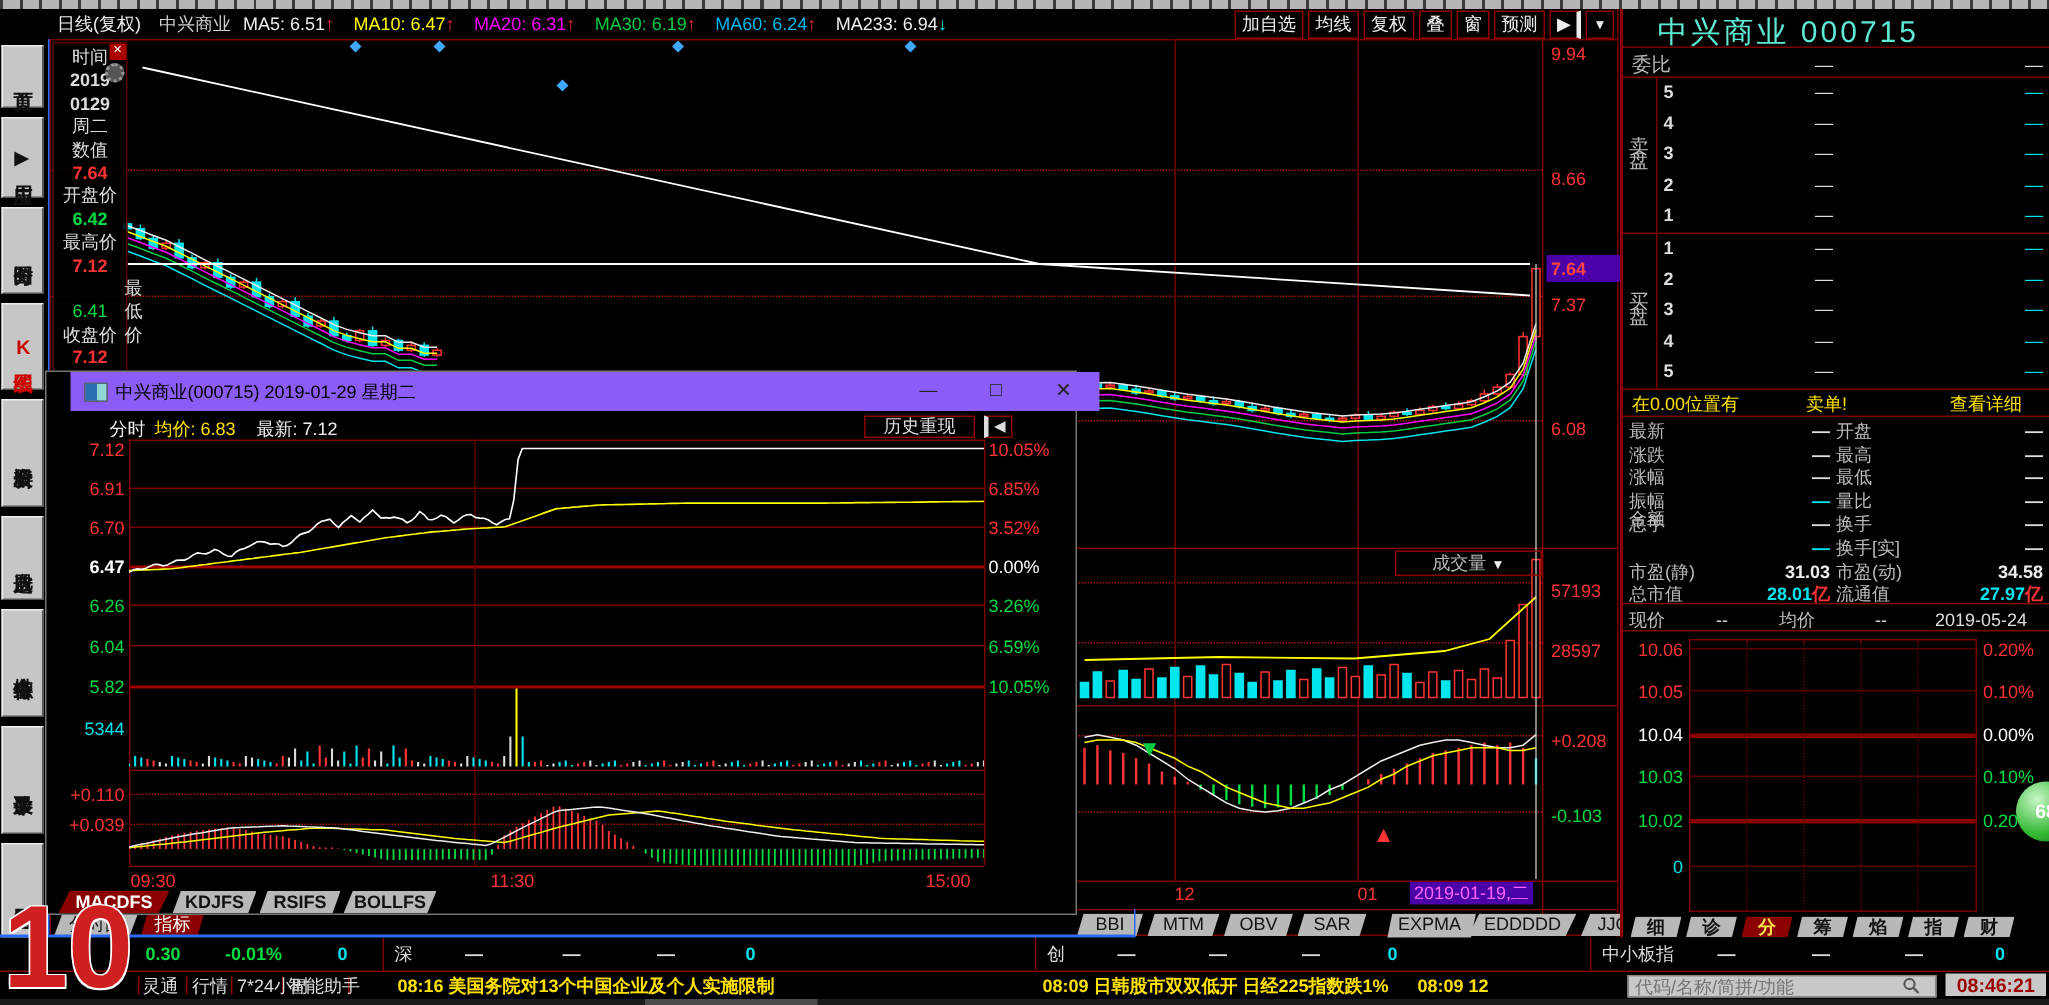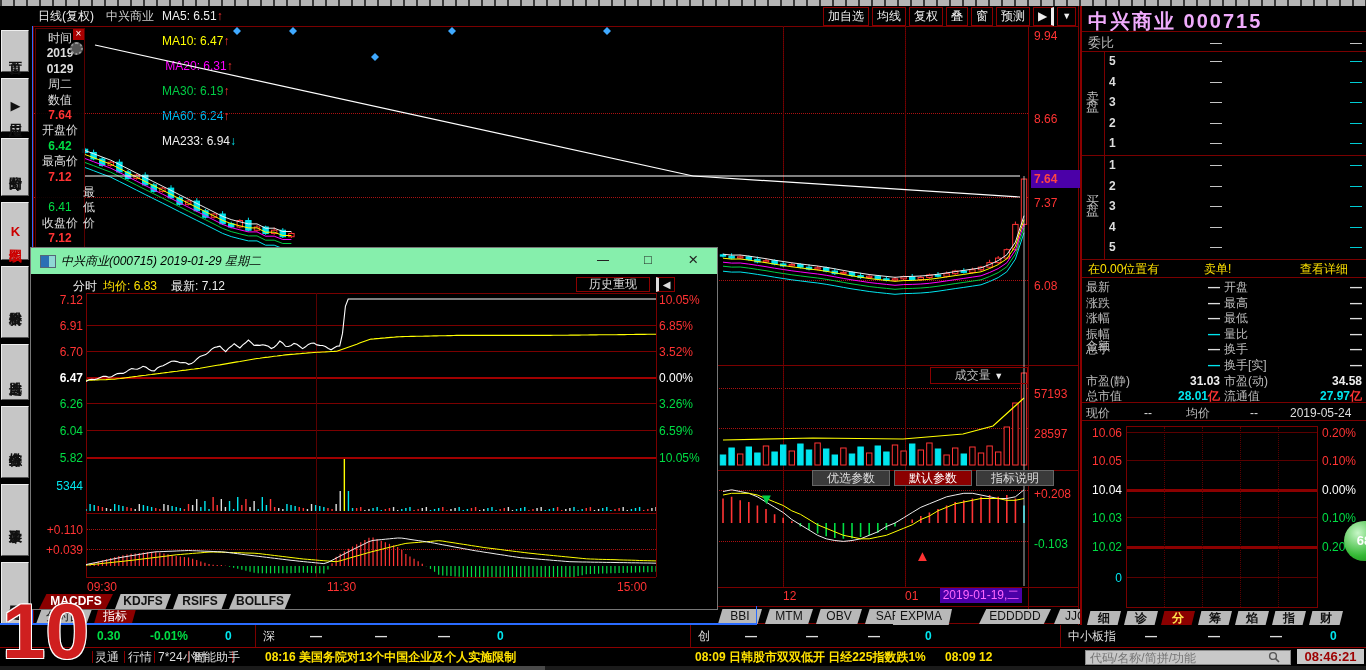--- a/index.html
+++ b/index.html
@@ -39,21 +39,21 @@
     <div class="abs sbtn" style="top: 260px; height: 70px;">个股资料</div>
     <div class="abs sbtn" style="top: 338px; height: 54px;">自选股</div>
     <div class="abs sbtn" style="top: 400px; height: 70px;">综合排名</div>
     <div class="abs sbtn" style="top: 478px; height: 70px;">牛叉诊股</div>
     <div class="abs sbtn" style="top: 556px; height: 66px;">超级盘口</div>
   </div>
 
 <div id="mainchart" class="abs" style="left:30px;top:6px;width:1050px;height:619px;background:#000;">
   <div class="abs t" style="left:8px;top:4px;color:#eee;">日线(复权)</div>
   <div class="abs t" style="left:76px;top:4px;color:#ccc;">中兴商业</div>
-  <div id="ma-list" class="abs" style="left:132px;top:4px;display:flex;gap:13px;flex-direction:column;">
+  <div id="ma-list" class="abs" style="left:132px;top:4px;display:flex;gap:13px;">
       <div class="abs t" style="position: static; color: rgb(238, 238, 238);">MA5: 6.51<span style="color: rgb(255, 51, 51);">↑</span></div>
       <div class="abs t" style="position: static; color: rgb(255, 255, 0);">MA10: 6.47<span style="color: rgb(255, 51, 51);">↑</span></div>
       <div class="abs t" style="position: static; color: rgb(255, 0, 255); text-align: center;">MA20: 6.31<span style="color: rgb(255, 51, 51);">↑</span></div>
       <div class="abs t" style="position: static; color: rgb(0, 204, 68);">MA30: 6.19<span style="color: rgb(255, 51, 51);">↑</span></div>
       <div class="abs t" style="position: static; color: rgb(0, 183, 238);">MA60: 6.24<span style="color: rgb(255, 51, 51);">↑</span></div>
       <div class="abs t" style="position: static; color: rgb(238, 238, 238);">MA233: 6.94<span style="color: rgb(0, 229, 238);">↓</span></div>
     </div>
   <div id="tb-btns" class="abs" style="left:793px;top:1px;display:flex;gap:3px;">
       <div class="abs tbtn t" style="position: static;">加自选</div>
       <div class="abs tbtn t" style="position: static;">均线</div>
@@ -312,38 +312,33 @@
       <div class="abs t" style="left: 1004px; top: 274px; color: rgb(255, 51, 51);">6.08</div>
       <div class="abs t" style="left: 1004px; top: 382px; color: rgb(255, 51, 51);">57193</div>
       <div class="abs t" style="left: 1004px; top: 422px; color: rgb(255, 51, 51);">28597</div>
       <div class="abs t" style="left: 1004px; top: 482px; color: rgb(255, 51, 51);">+0.208</div>
       <div class="abs t" style="left: 1004px; top: 532px; color: rgb(0, 221, 68);">-0.103</div>
     </div>
   <div id="vol-selector" class="abs t" style="left:900px;top:361px;width:96px;height:15px;border:1px solid #8b0000;color:#bbb;text-align:center;line-height:15px;">
     <span>成交量</span>
     <span style="color:#eee;font-size:9px;">▼</span>
   </div>
-  <div id="param-btns" class="abs" style="left:782px;top:464px;display:flex;gap:4px;">
-      <div class="abs " style="position: static; width: 76px; height: 14px; text-align: center; line-height: 14px; border: 1px solid rgb(102, 102, 102); font-size: 12px; background: rgb(58, 58, 58); color: rgb(221, 221, 221);">优选参数</div>
-      <div class="abs " style="position: static; width: 76px; height: 14px; text-align: center; line-height: 14px; border: 1px solid rgb(102, 102, 102); font-size: 12px; background: rgb(139, 0, 0); color: rgb(255, 255, 255);">默认参数</div>
-      <div class="abs " style="position: static; width: 76px; height: 14px; text-align: center; line-height: 14px; border: 1px solid rgb(102, 102, 102); font-size: 12px; background: rgb(58, 58, 58); color: rgb(221, 221, 221);">指标说明</div>
-    </div>
   <div id="date-row" class="abs" style="left:3px;top:581px;width:995px;height:19px;">
       <div class="abs t" style="left: 750px; top: 3px; color: rgb(255, 51, 51);">12</div>
       <div class="abs t" style="left: 872px; top: 3px; color: rgb(255, 51, 51);">01</div>
       <div class="abs t" style="left: 907px; top: 1px; width: 82px; height: 15px; background: rgb(75, 0, 168); color: rgb(255, 102, 255); text-align: center; line-height: 15px;">2019-01-19,二</div>
     </div>
   <div id="tabrow" class="abs" style="left:0;top:600px;width:1050px;height:18px;">
       <div class="abs trap tab-gray" style="left: 6px; top: 3px; width: 56px; height: 15px; line-height: 15px; font-size: 12px;">分时图</div>
       <div class="abs trap tab-red" style="left: 64px; top: 3px; width: 42px; height: 15px; line-height: 15px; font-size: 12px;">指标</div>
       <div class="abs trap tab-gray" style="left: 688px; top: 3px; width: 44px; height: 15px; line-height: 15px; font-size: 12px;">BBI</div>
       <div class="abs trap tab-gray" style="left: 735px; top: 3px; width: 48px; height: 15px; line-height: 15px; font-size: 12px;">MTM</div>
       <div class="abs trap tab-gray" style="left: 786px; top: 3px; width: 46px; height: 15px; line-height: 15px; font-size: 12px;">OBV</div>
       <div class="abs trap tab-gray" style="left: 835px; top: 3px; width: 46px; height: 15px; line-height: 15px; font-size: 12px;">SAR</div>
-      <div class="abs trap tab-gray" style="left: 860px; top: 3px; width: 62px; height: 30px; line-height: 15px; font-size: 12px;">EXPMA</div>
+      <div class="abs trap tab-gray" style="left: 892px; top: 3px; width: 62px; height: 30px; line-height: 15px; font-size: 12px;">EXPMA</div>
       <div class="abs trap tab-gray" style="left: 949px; top: 3px; width: 72px; height: 15px; line-height: 15px; font-size: 12px;">EDDDDD</div>
       <div class="abs trap tab-gray" style="left: 1024px; top: 3px; width: 62px; height: 15px; line-height: 15px; font-size: 12px;">JJQQQ</div>
     </div>
   <div id="info-panel" class="abs" style="left:5px;top:22px;width:48px;height:219px;background:rgba(0,0,0,0.88);border:1px solid #5a0000;z-index:6;">
     <div class="abs" style="right:0;top:0;width:11px;height:11px;background:#a00;color:#fff;font-size:10px;line-height:10px;text-align:center;">×</div>
     <div class="abs" style="right:1px;top:13px;width:9px;height:9px;border:2px dotted #999;border-radius:50%;background:#555;"></div>
     <div id="info-rows" style="padding-top:2px;">
         <div style="color: rgb(221, 221, 221); font-size: 12px; font-weight: normal; text-align: center; height: 15.4px; line-height: 15.4px;">时间</div>
         <div style="color: rgb(221, 221, 221); font-size: 12px; font-weight: bold; text-align: center; height: 15.4px; line-height: 15.4px;">2019</div>
         <div style="color: rgb(221, 221, 221); font-size: 12px; font-weight: bold; text-align: center; height: 15.4px; line-height: 15.4px;">0129</div>
@@ -356,21 +351,21 @@
         <div style="color: rgb(255, 51, 51); font-size: 12px; font-weight: bold; text-align: center; height: 15.4px; line-height: 15.4px;">7.12</div>
         <div style="color: rgb(221, 221, 221); font-size: 12px; font-weight: normal; text-align: right; height: 15.4px; line-height: 15.4px; margin-left: 47px;">最低价</div>
         <div style="color: rgb(0, 221, 68); font-size: 12px; font-weight: normal; text-align: center; height: 15.4px; line-height: 15.4px;">6.41</div>
         <div style="color: rgb(221, 221, 221); font-size: 12px; font-weight: normal; text-align: center; height: 15.4px; line-height: 15.4px;">收盘价</div>
         <div style="color: rgb(255, 51, 51); font-size: 12px; font-weight: bold; text-align: center; height: 15.4px; line-height: 15.4px;">7.12</div>
       </div>
   </div>
 </div>
 
 <div id="popup" class="abs" style="left:30px;top:247px;width:688px;height:363px;background:#000;border:1px solid #777;z-index:30;box-sizing:border-box;">
-  <div class="abs" style="left:0;top:0;width:686px;height:26px;background:#86efac;font-style:italic;">
+  <div class="abs" style="left:16px;top:0;width:686px;height:26px;background:#8b5cf6;">
     <div class="abs" style="left:9px;top:7px;width:14px;height:11px;border:1px solid #567;background:linear-gradient(90deg,#2b6fb5 55%,#8fd8d4 55%);"></div>
     <div class="abs t" style="left:30px;top:7px;color:#000;">中兴商业(000715) 2019-01-29 星期二</div>
     <div class="abs t" style="left:560px;top:6px;width:24px;text-align:center;color:#222;">—</div>
     <div class="abs t" style="left:605px;top:5px;width:24px;text-align:center;color:#222;font-size:13px;">□</div>
     <div class="abs" style="left:650px;top:2px;width:24px;text-align:center;color:#222;font-size:17px;">×</div>
   </div>
   <div class="abs t" style="left:42px;top:32px;color:#eee;">分时</div>
   <div class="abs t" style="left:72px;top:32px;color:#ffe200;">
     <span>均价:</span> <span>6.83</span></div>
   <div class="abs t" style="left:140px;top:32px;color:#eee;">
@@ -707,21 +702,21 @@
     </div>
   <div id="pop-tabs" class="abs" style="left:0;top:0;">
       <div class="abs trap tab-red" style="left: 8px; top: 346px; width: 74px; height: 15px; line-height: 15px; font-size: 12px; font-weight: bold;">MACDFS</div>
       <div class="abs trap tab-gray" style="left: 84px; top: 346px; width: 56px; height: 15px; line-height: 15px; font-size: 12px; font-weight: bold;">KDJFS</div>
       <div class="abs trap tab-gray" style="left: 142px; top: 346px; width: 54px; height: 15px; line-height: 15px; font-size: 12px; font-weight: bold;">RSIFS</div>
       <div class="abs trap tab-gray" style="left: 198px; top: 346px; width: 62px; height: 15px; line-height: 15px; font-size: 12px; font-weight: bold;">BOLLFS</div>
     </div>
 </div>
 
 <div id="rightpanel" class="abs" style="left:1080px;top:6px;width:286px;height:619px;background:#000;border-left:2px solid #8b0000;box-sizing:border-box;">
-  <div class="abs" style="left:6px;top:2px;color:#f0abfc;font-size:20px;font-weight:bold;letter-spacing:2px;">中兴商业 000715</div>
+  <div class="abs" style="left:23px;top:2px;color:#5eead4;font-size:20px;font-weight:normal;letter-spacing:2px;">中兴商业 000715</div>
   <div id="rp-body" class="abs" style="left:0;top:0;width:284px;height:619px;">
       <div class="abs hl" style="left: 0px; top: 25px; width: 284px;"></div>
       <div class="abs t" style="left: 6px; top: 30px; color: rgb(187, 187, 187); font-size: 13px;">委比</div>
       <div class="abs t" style="left: 128px; top: 31px; color: rgb(221, 221, 221);">—</div>
       <div class="abs t" style="left: 268px; top: 31px; color: rgb(221, 221, 221);">—</div>
       <div class="abs hl" style="left: 0px; top: 45px; width: 284px;"></div>
       <div class="abs " style="left: 4px; top: 74px; width: 15px; color: rgb(187, 187, 187); font-size: 13px; writing-mode: vertical-rl; text-orientation: upright; letter-spacing: 10px;">卖盘</div>
       <div class="abs vl" style="left: 22px; top: 46px; height: 103px;"></div>
       <div class="abs t" style="left: 27px; top: 49px; color: rgb(221, 221, 221); font-weight: bold;">5</div>
       <div class="abs t" style="left: 128px; top: 49px; color: rgb(221, 221, 221);">—</div>

